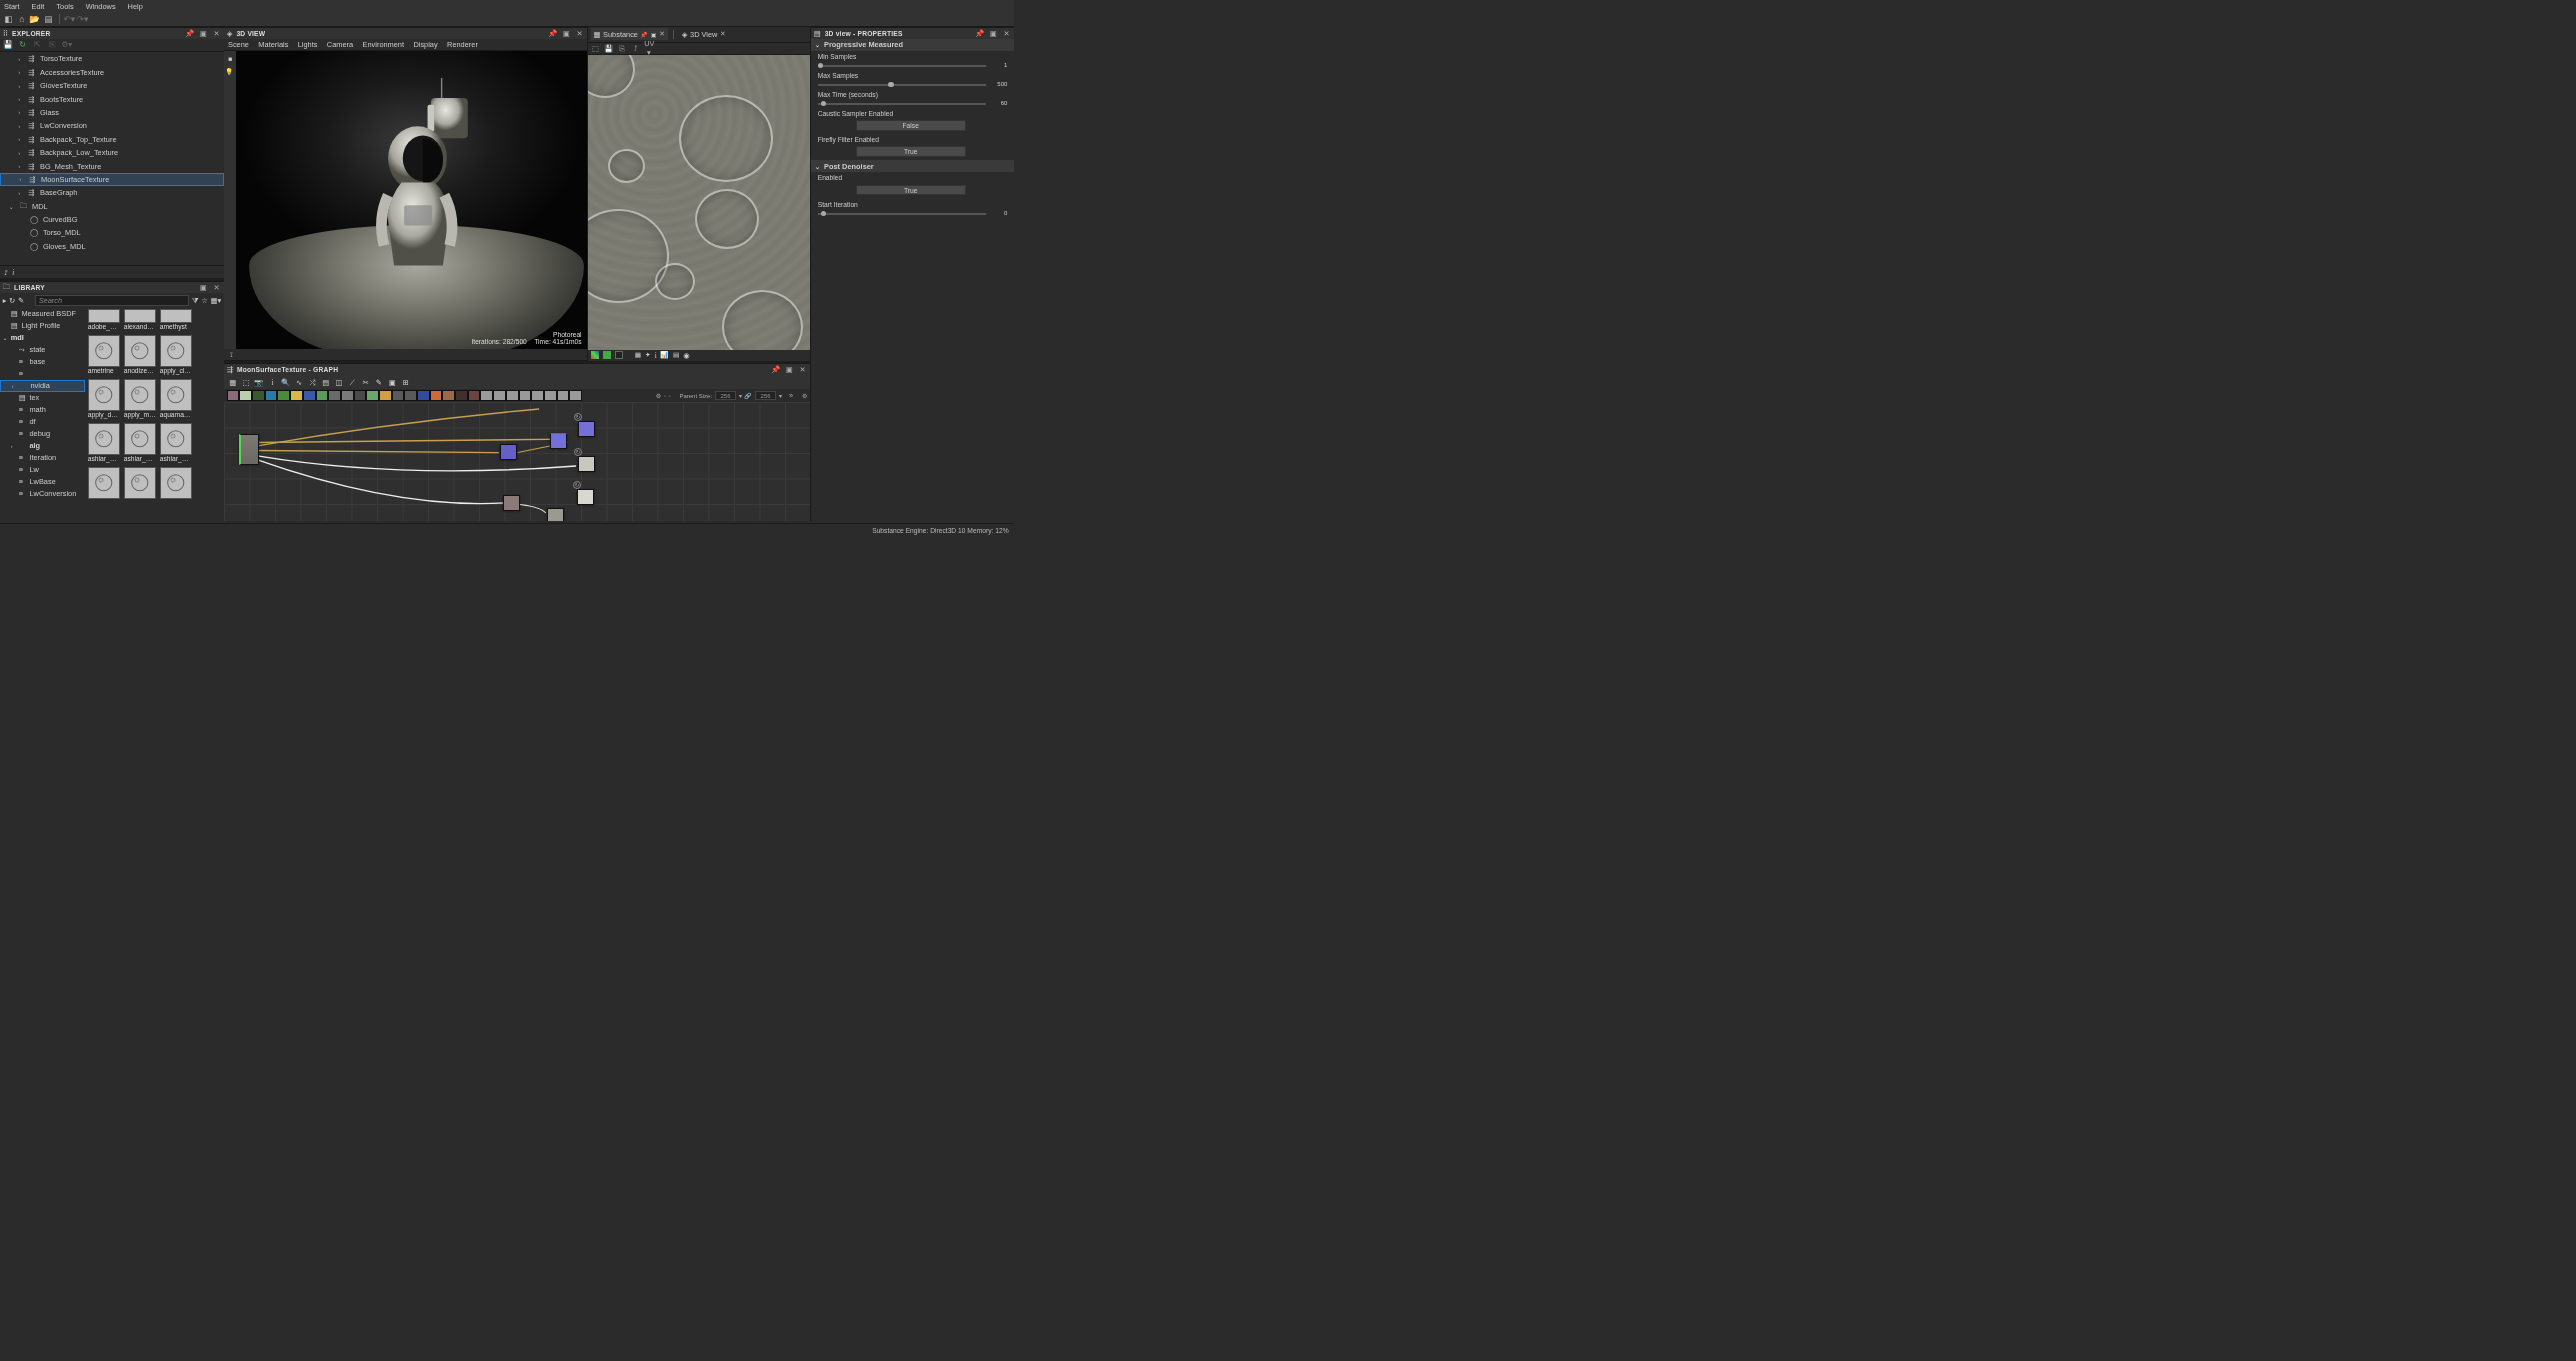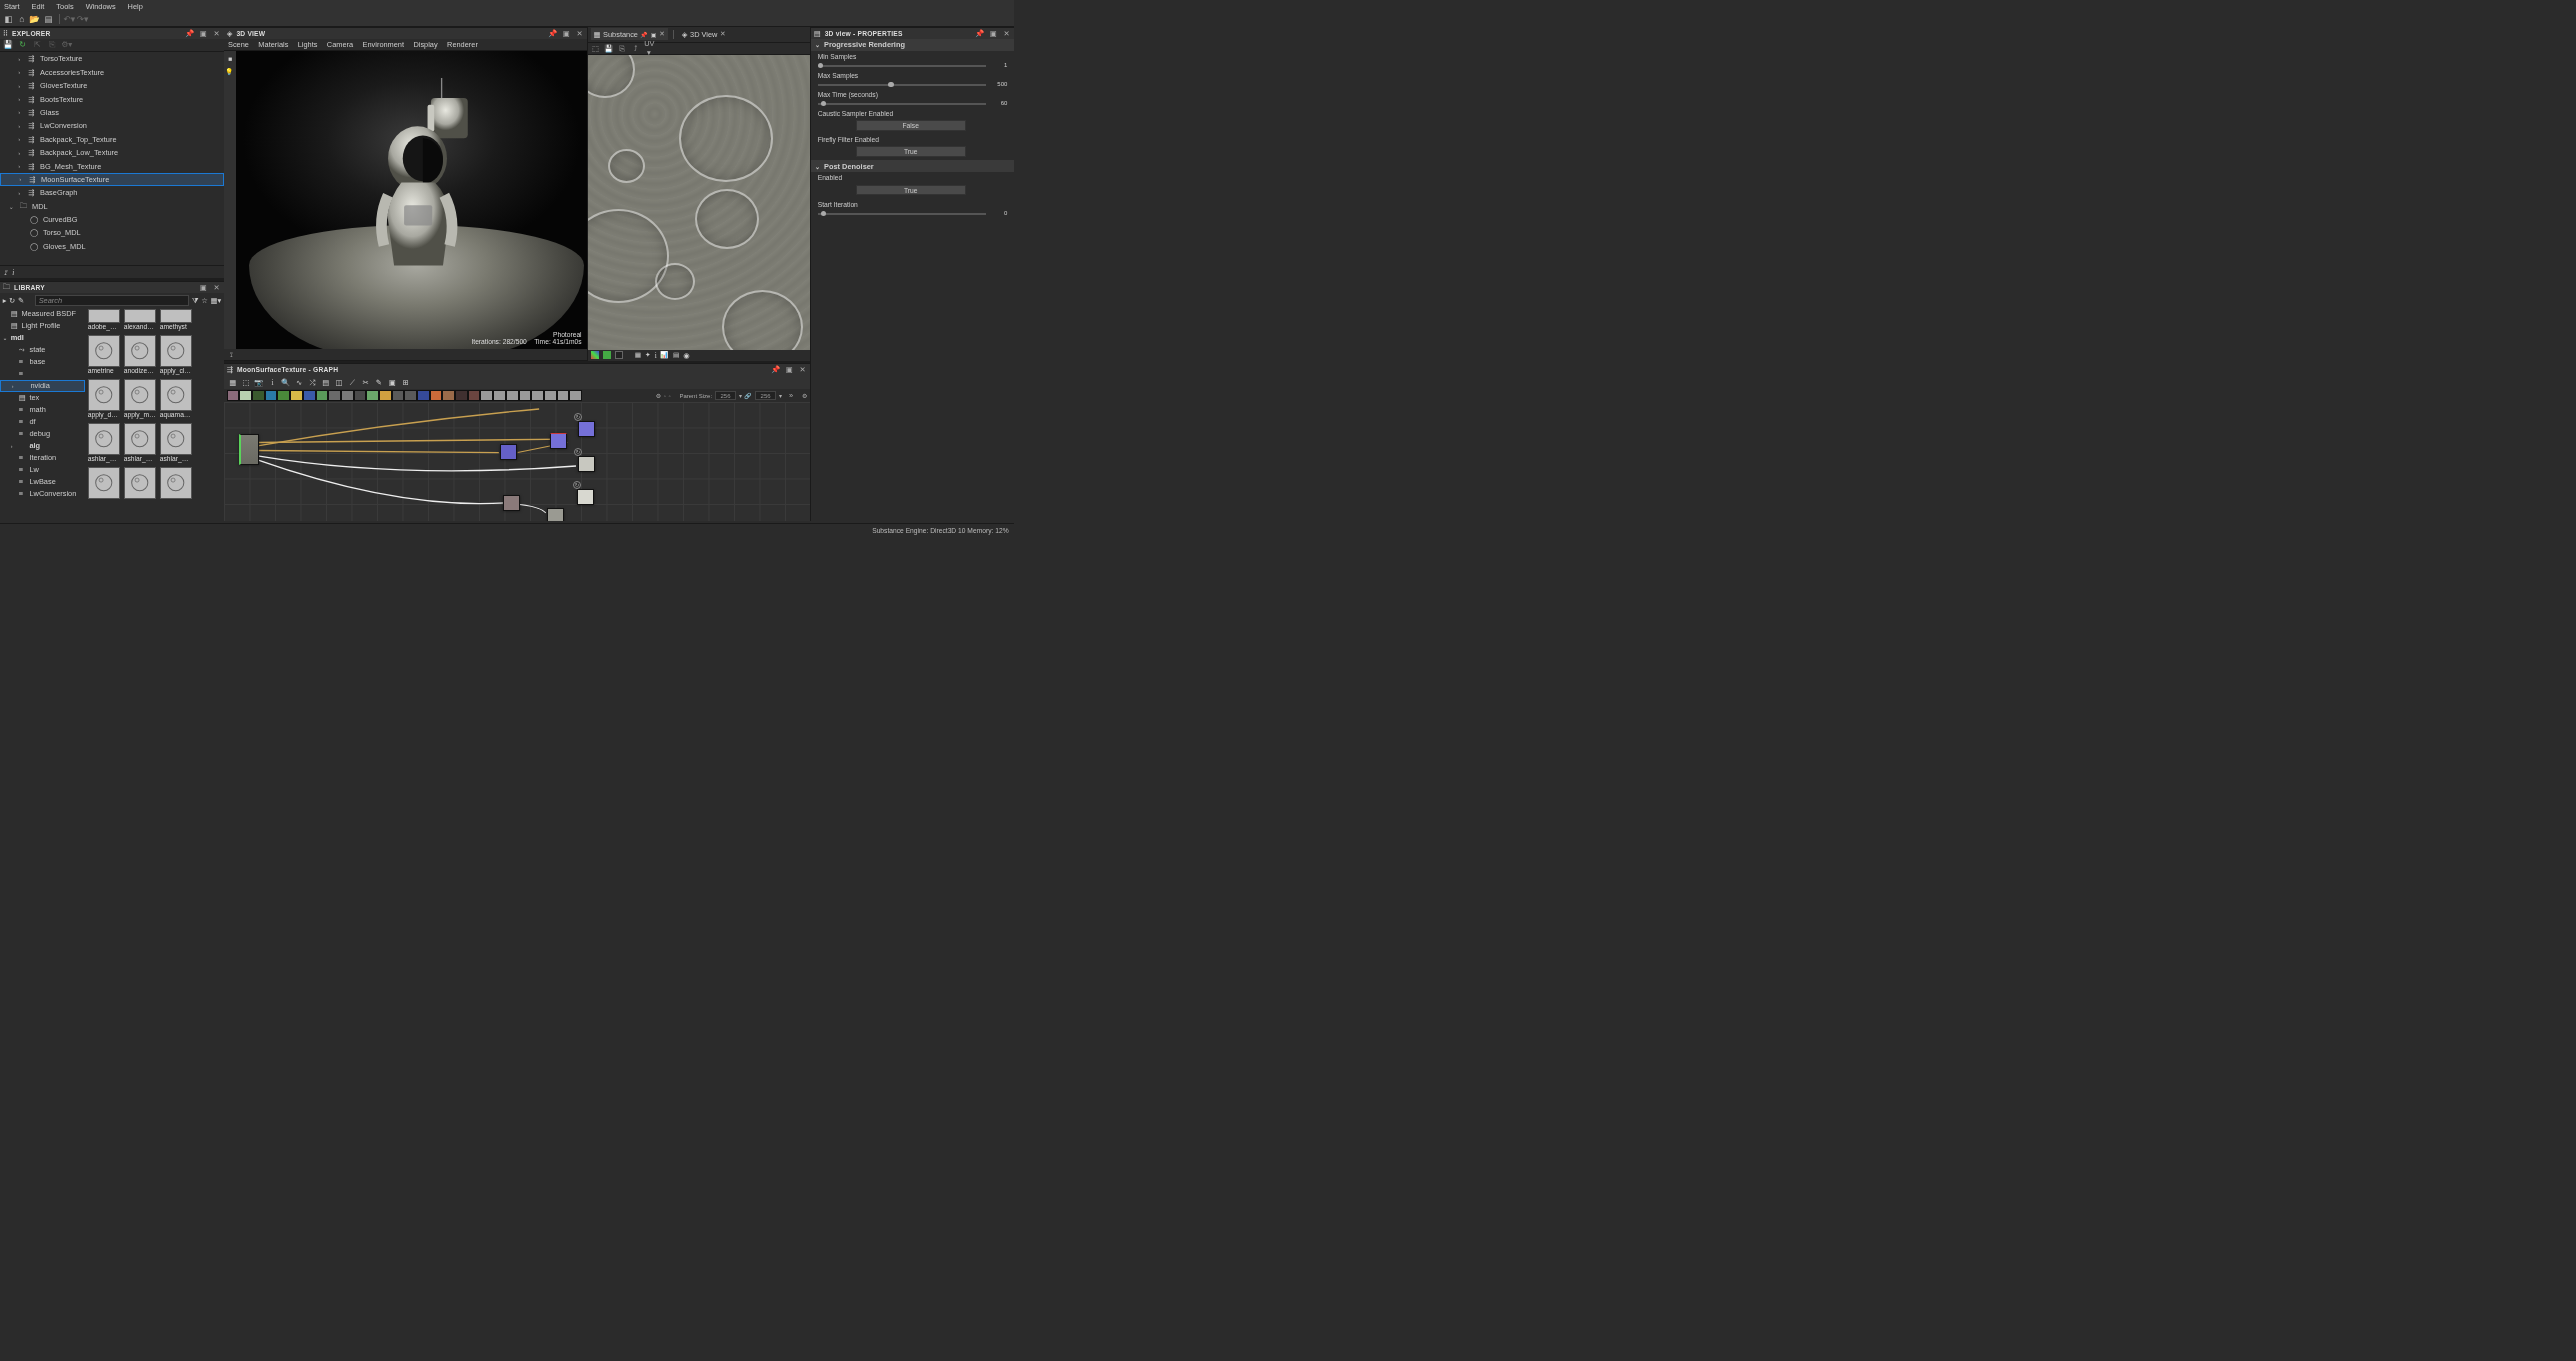--- a/index.html
+++ b/index.html
@@ -621,21 +621,21 @@
       <span>▤</span>
       <span class="title">3D view - PROPERTIES</span>
       <span class="spacer"></span>
       <span class="pin">📌</span>
       <span class="pop">▣</span>
       <span class="close">✕</span>
     </div>
     <div class="props" id="props-body">
         <div class="section-hd">
           <span style="font-size:6px">⌄</span>
-          <span>Progressive Rendering</span>
+          <span>Progressive Measured</span>
         </div>
         <div class="field">
           <label>Min Samples</label>
           <div class="field-row">
             <div class="slider">
               <div class="dot" style="left:0%"></div>
             </div>
             <span class="val">1</span>
           </div>
         </div>

